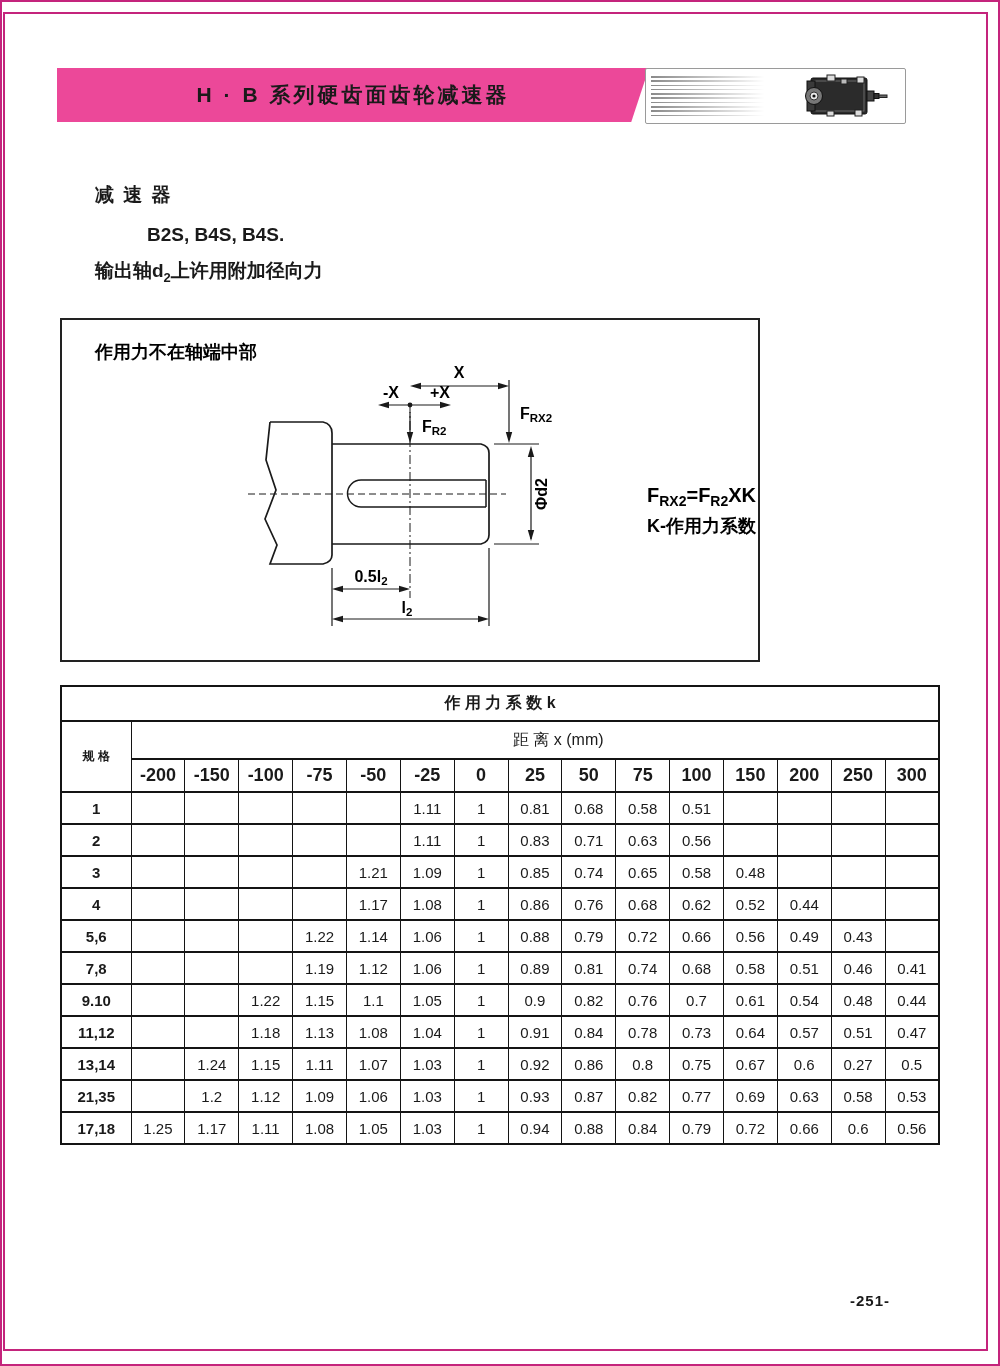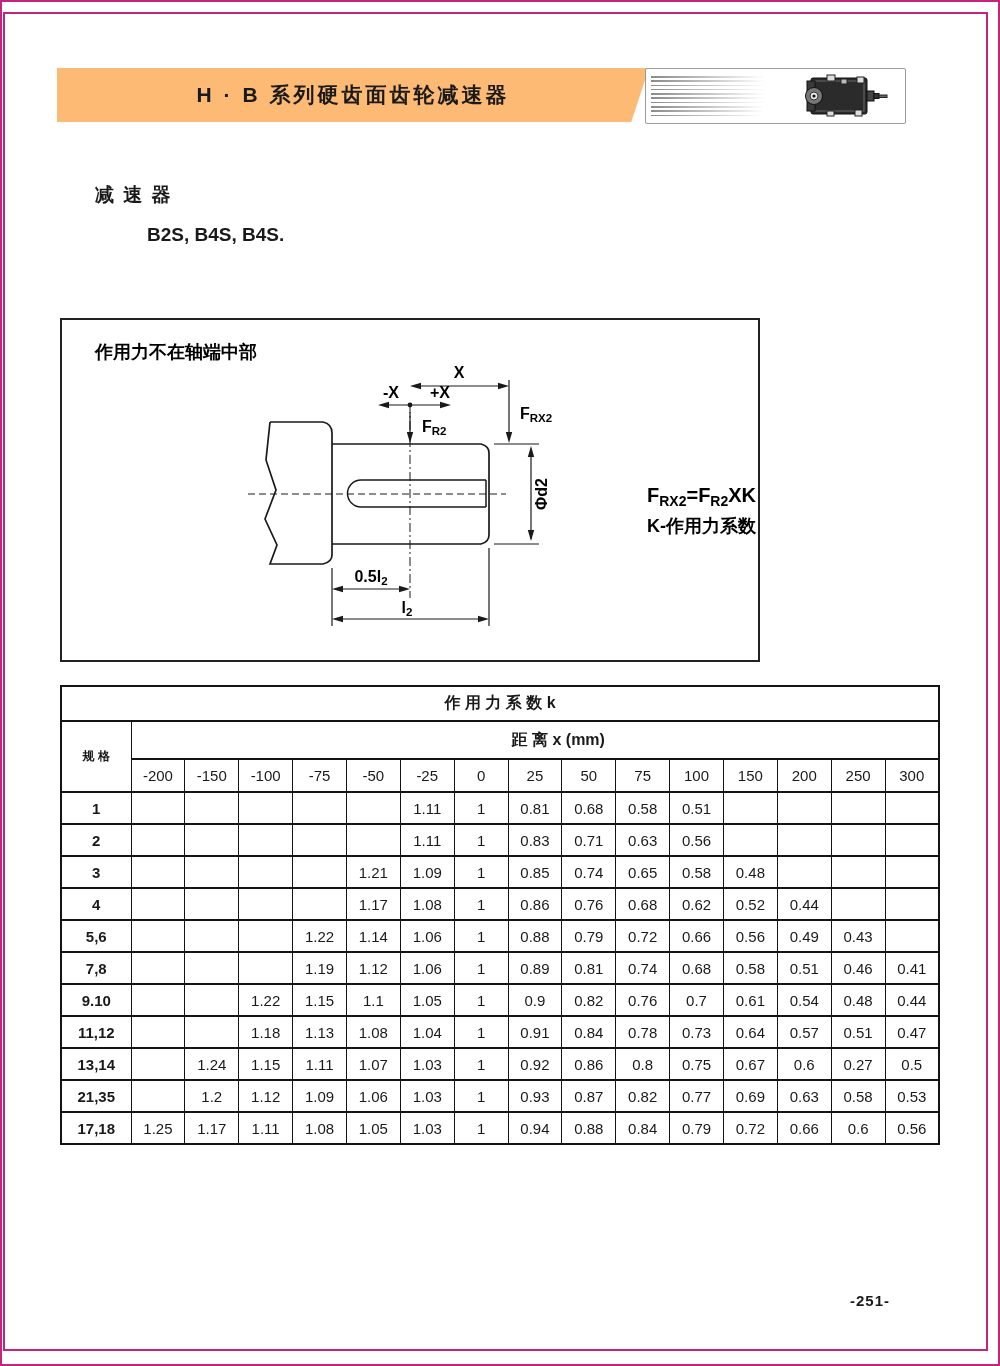--- a/index.html
+++ b/index.html
@@ -7,21 +7,21 @@
     position:relative; width:1000px; height:1366px; background:#fff;
     font-family:"Liberation Sans","DejaVu Sans",sans-serif; color:#1a1a1a;
     overflow:hidden;
   }
   .outer-frame { position:absolute; inset:0; border:2px solid #c4247c; pointer-events:none; }
   .inner-frame { position:absolute; left:3px; top:12px; right:12px; bottom:15px; border:2.5px solid #c4247c; pointer-events:none; }
 
   
   .banner {
     position:absolute; left:57px; top:68px; width:592px; height:54px;
-    background:#fdba74; display:flex; align-items:center; justify-content:center;
+    background:#ec4899; display:flex; align-items:center; justify-content:center;
     clip-path:polygon(0 0,100% 0,97% 100%,0 100%);
   }
   .banner .title { font-size:21px; font-weight:700; letter-spacing:3px; }
   .photo-box {
     position:absolute; left:645px; top:68px; width:259px; height:54px;
     background:#fff; border:1.5px solid #9a9a9a; border-radius:2px;
   }
   .speedlines { position:absolute; left:5px; top:7px; width:122px; height:40px;
     background:repeating-linear-gradient(to bottom,#8a8a8a 0 1.6px,rgba(0,0,0,0) 1.6px 4.3px); }
   .speedfade { position:absolute; left:5px; top:6px; width:126px; height:42px;
@@ -42,22 +42,22 @@
   .fsub { font-size:14px; font-weight:600; }
   .formula2 { font-size:18px; font-weight:600; }
 
   
   .table-wrap { position:absolute; left:60px; top:685px; width:880px; }
   table { width:880px; border-collapse:collapse; table-layout:fixed; border:2px solid #141414; }
   td { border:1px solid #141414; border-top-width:2px; border-bottom-width:2px;
        text-align:center; vertical-align:middle; font-size:15px; height:30px; padding:0; overflow:hidden; }
   td.title-cell { height:33px; font-weight:700; font-size:16px; }
   td.spec-h { font-weight:700; font-size:12px; }
-  td.dist-h { height:36px; font-weight:700; font-size:16px;padding-left:47px; }
-  td.col-h { height:31px; font-weight:400; font-size:15px; }
+  td.dist-h { height:36px; font-weight:400; font-size:16px;padding-left:47px; }
+  td.col-h { height:31px; font-weight:700; font-size:18px; }
   td.spec { font-weight:600; }
 
   .footer-page { position:absolute; left:838px; top:1292px; width:64px; text-align:center;
     font-size:15px; font-weight:600; letter-spacing:1px; }
 </style>
 </head>
 <body>
 
 <div class="page">
   <div class="outer-frame"></div>
@@ -82,20 +82,23 @@
       <circle cx="17" cy="23" r="4" fill="#e8e8e8" stroke="#333"></circle>
       <circle cx="17" cy="23" r="1.6" fill="#111"></circle>
       <rect x="70" y="18" width="7" height="10" fill="#444" stroke="#111"></rect>
       <rect x="77" y="20.5" width="5" height="5" fill="#333" stroke="#111"></rect>
       <rect x="82" y="22" width="8" height="2.5" fill="#666" stroke="#222"></rect>
     </svg>
   </div>
 
   <div class="intro-line" style="left:95px; top:146px; letter-spacing:2px;margin-top:36px;">减 速 器</div>
   <div class="intro-line" style="left:147px; top:224px;">B2S, B4S, B4S.</div>
+  <div class="intro-line" style="left:95px; top:258px;">
+    <span>输出轴d</span><sub>2</sub><span>上许用附加径向力</span>
+  </div>
 
   <div class="diagram-box">
     <svg width="876" height="340" viewBox="0 0 876 340">
 
       <text x="33" y="38" class="dcap">作用力不在轴端中部</text>
 
       <g stroke="#1a1a1a" stroke-width="1.7" fill="none">
 
         <path d="M 208,102 L 261,102 Q 270,104 270,113 L 270,235 Q 270,242 261,244 L 208,244 L 215,225 L 203,199 L 214,170 L 204,140 L 208,102"></path>
 

